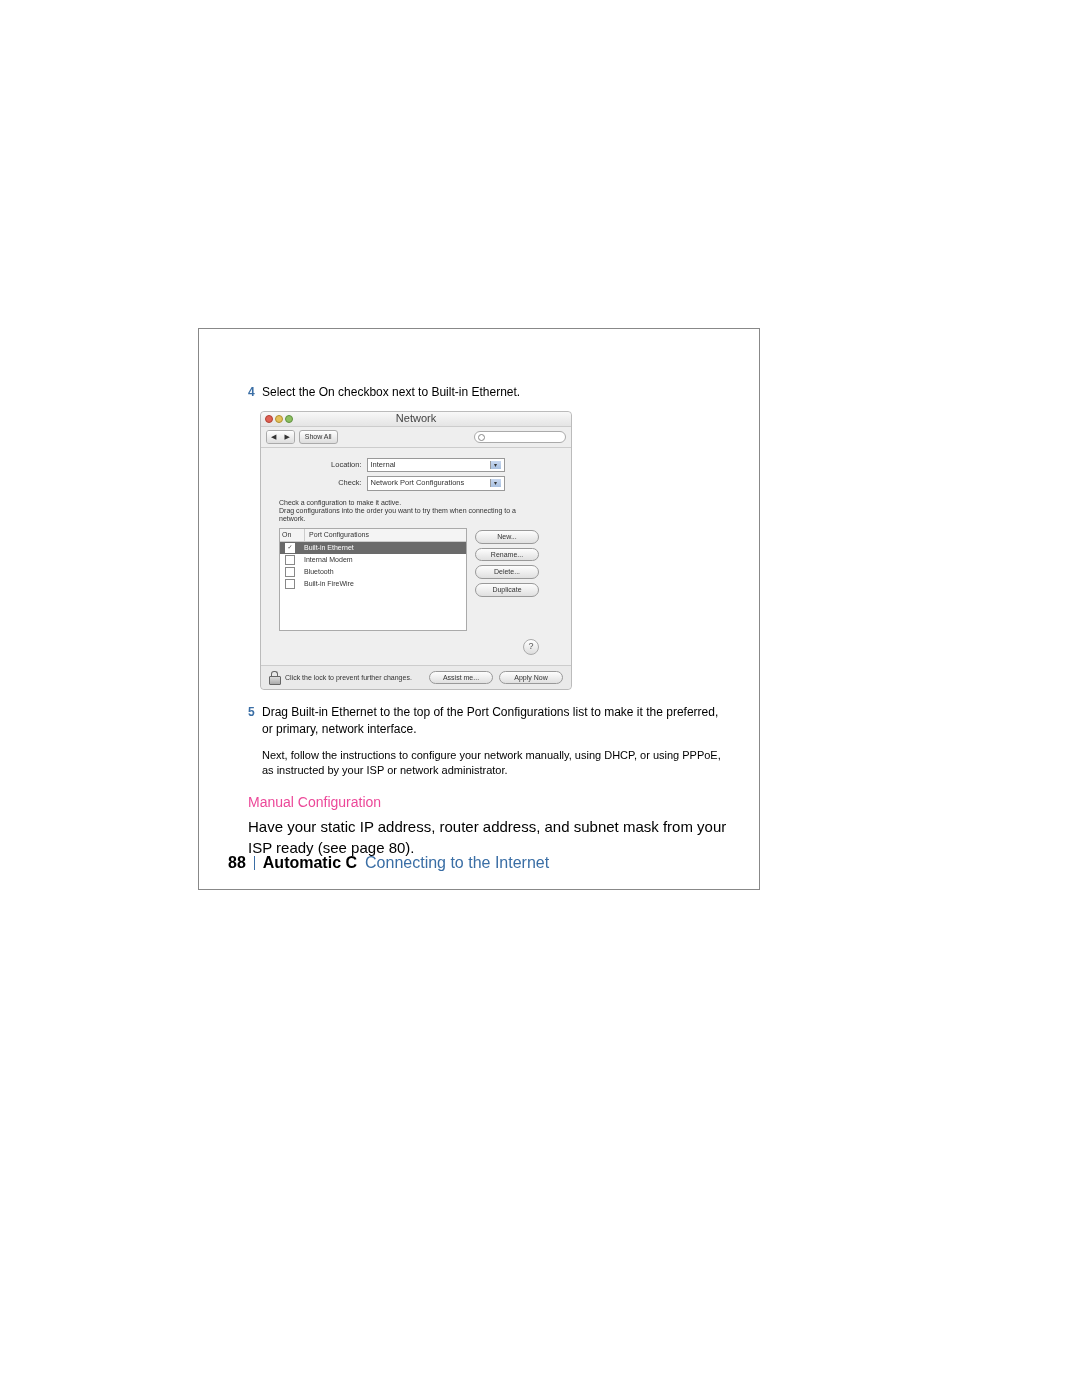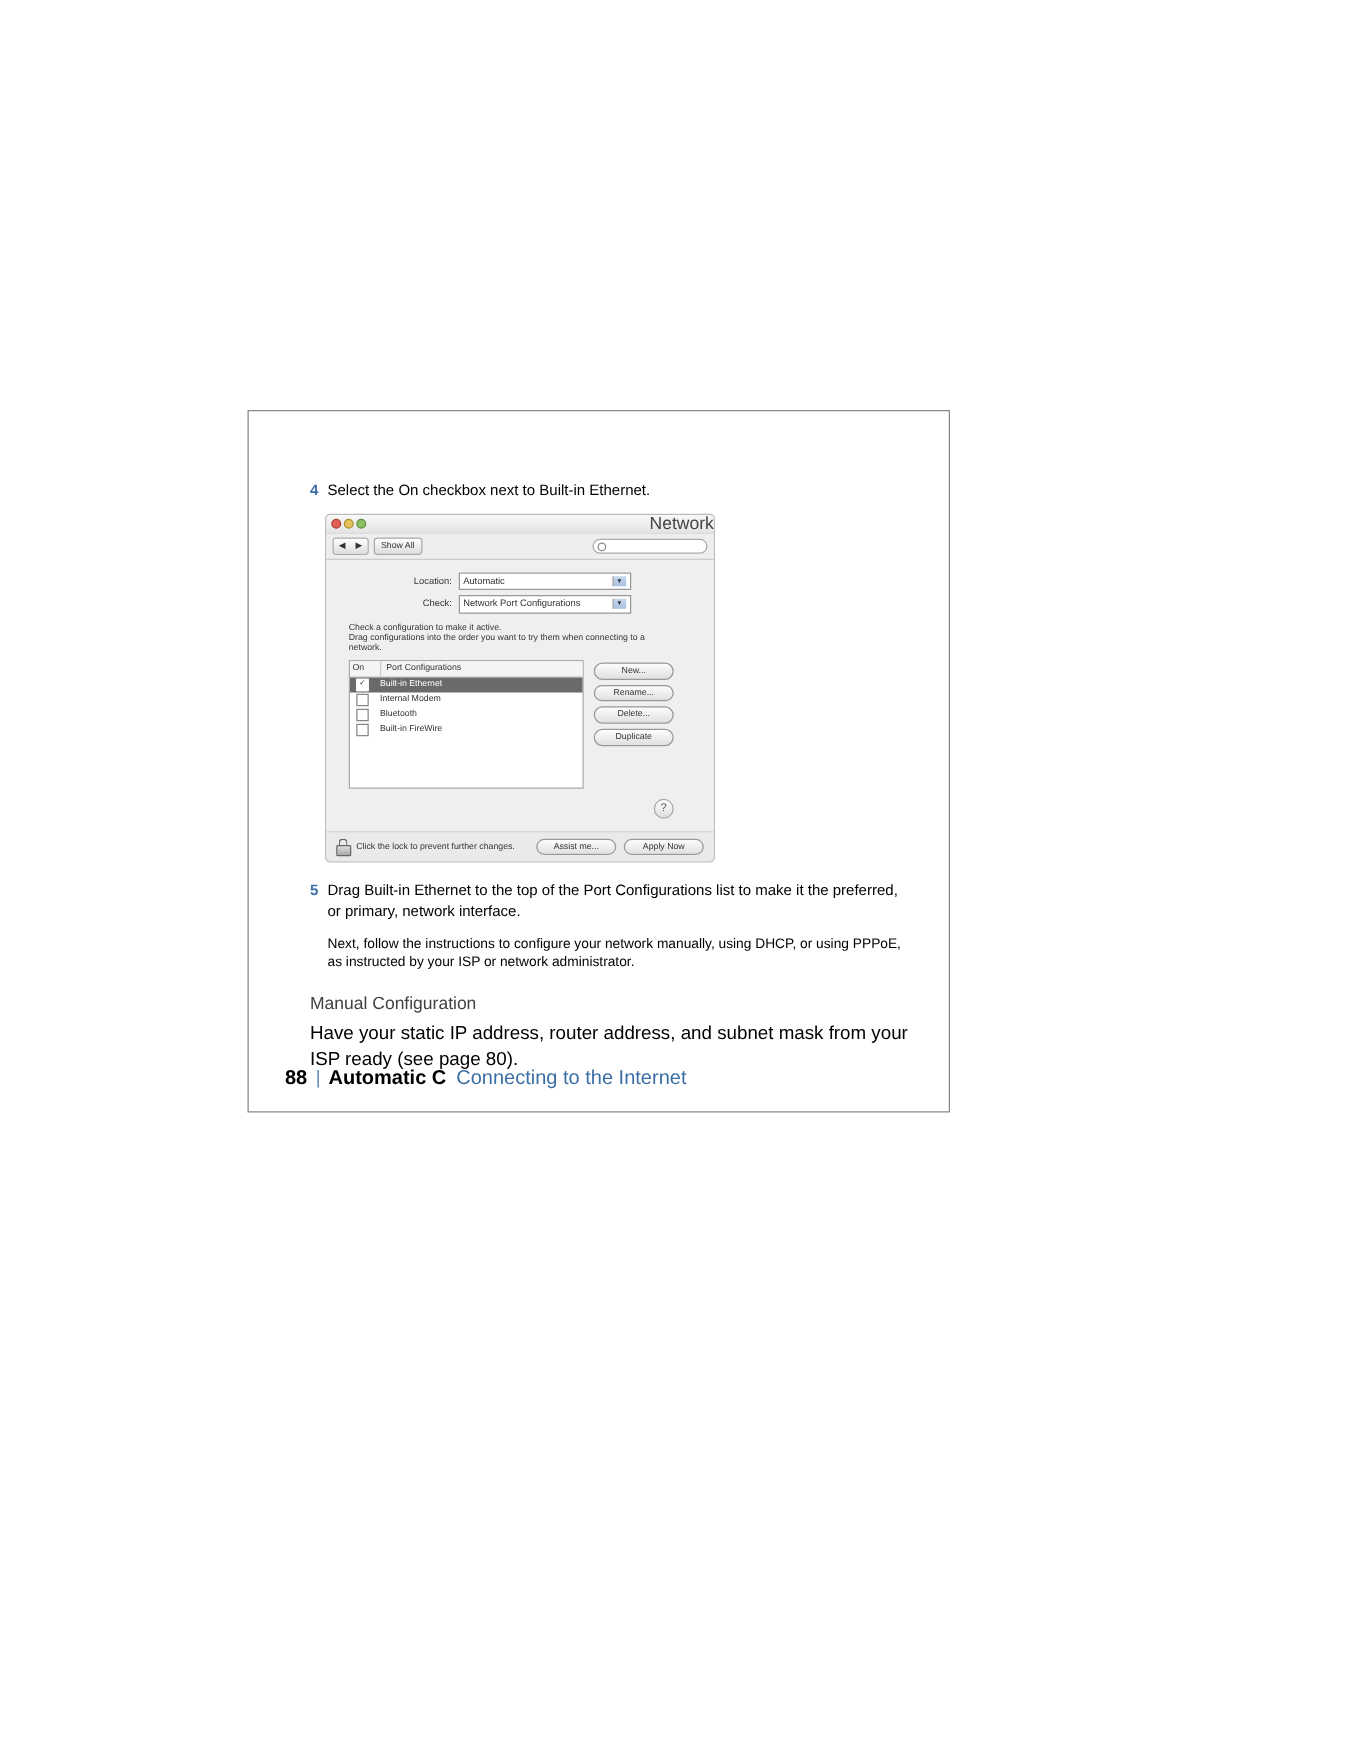--- a/index.html
+++ b/index.html
@@ -67,22 +67,22 @@
   }
   .tdot {
     width: 6px; height: 6px; border-radius: 50%;
   }
   .red { background: #e06055; border:1px solid #b04030;}
   .yellow { background: #e4c15a; border:1px solid #b09030;}
   .green { background: #8cc060; border:1px solid #609040;}
   .title-center {
     position: absolute;
     left: 0; right: 0;
-    text-align: right;
-    font-size: 14px;
+    text-align: center;
+    font-size: 11px;
     color: #444;
   }
   .toolbar {
     display: flex;
     align-items: center;
     padding: 3px 5px;
     border-bottom: 1px solid #ccc;
     background: #eee;
     gap: 4px;
   }
@@ -255,21 +255,21 @@
     background:linear-gradient(#ddd,#aaa);
     border:1px solid #666;
     border-radius:1px;
   }
   .footer-row .spacer{flex:1;}
   .para {
     margin: 8px 0 8px 14px;
     font-size:11px;
   }
   .section-head {
-    color:#404040;
+    color:#ec4899;
     font-size:14px;
     margin: 14px 0 4px 0;
   }
   .page-footer {
     position:absolute;
     left:228px;
     top:854px;
     display:flex;
     align-items:center;
     gap:8px;
@@ -310,21 +310,21 @@
         <span>◀</span>
         <span>▶</span>
       </div>
       <div class="pillbtn">Show All</div>
       <div class="searchbox"></div>
     </div>
     <div class="pane-body">
       <div class="row-field">
         <label>Location:</label>
         <div class="dropdown">
-          <span>Automatic</span>
+          <span>Internal</span>
           <span class="dd-arrow">▾</span>
         </div>
       </div>
       <div class="row-field">
         <label>Check:</label>
         <div class="dropdown">
           <span>Network Port Configurations</span>
           <span class="dd-arrow">▾</span>
         </div>
       </div>

